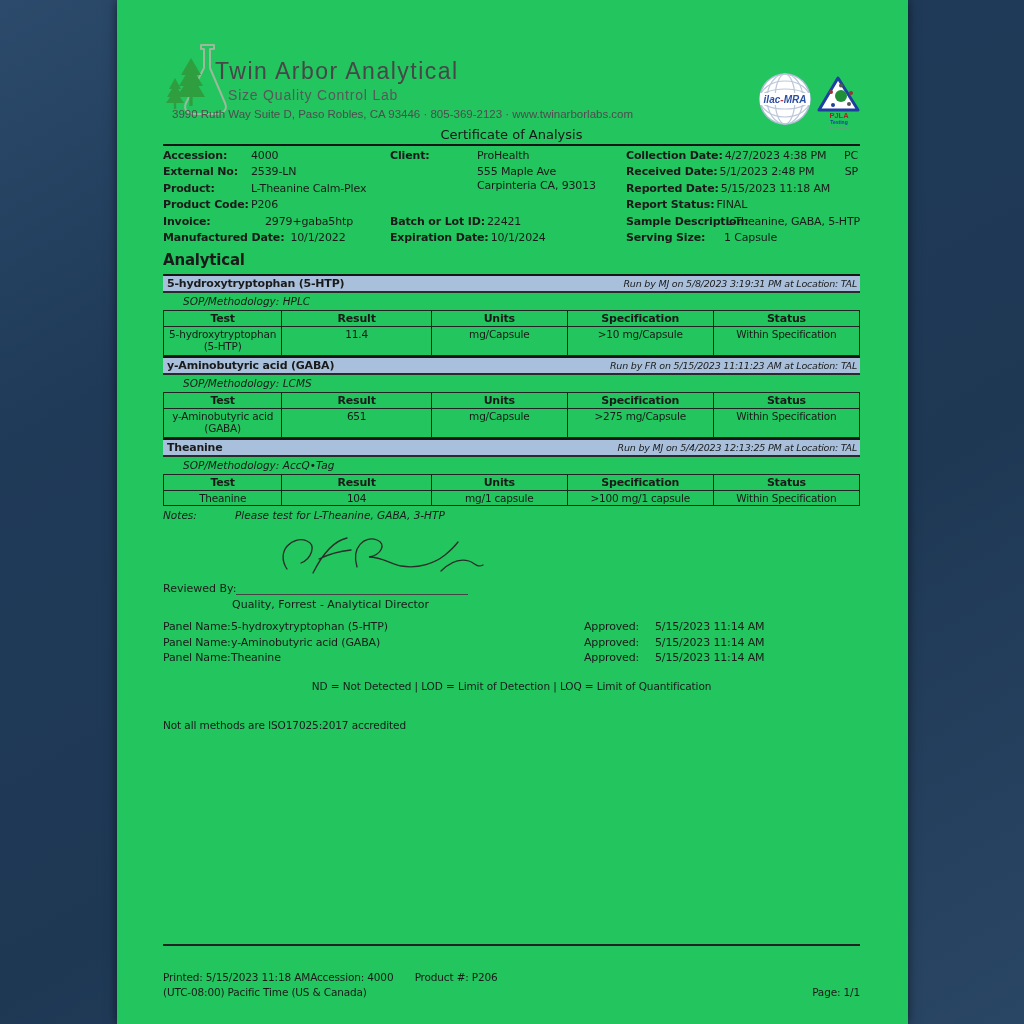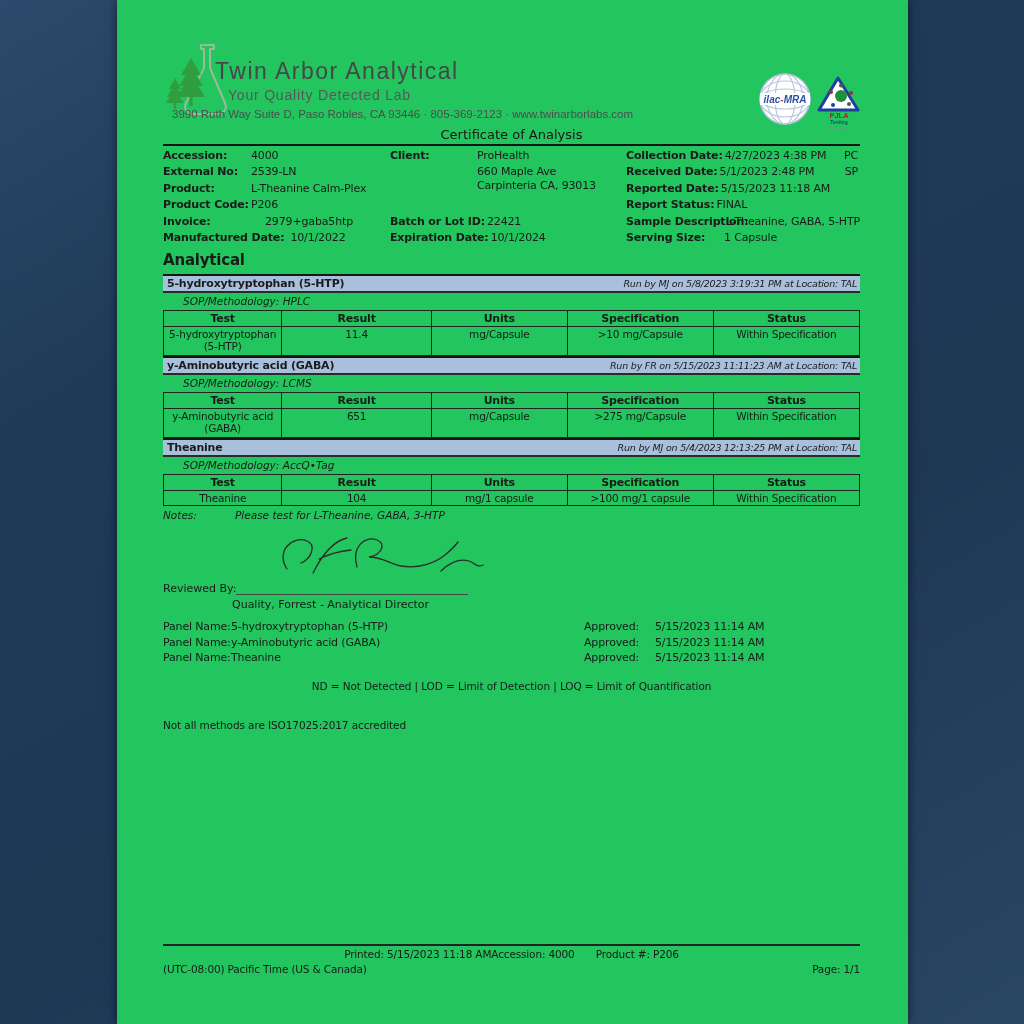--- a/index.html
+++ b/index.html
@@ -58,21 +58,21 @@
   .papprov span { position:absolute; white-space:nowrap; }
   .papprov .p1 { left:0; }
   .papprov .p2 { left:68px; }
   .papprov .p3 { left:421px; }
   .papprov .p4 { left:492px; }
   .pgroup { margin-top:9px; }
   .legend { text-align:center; font-size:10.5px; margin-top:13px; letter-spacing:-.1px; }
   .isonote { text-align:left; font-size:10.5px; margin-top:27px; letter-spacing:-.1px; }
   
   .footer { position:absolute; left:46px; top:944px; width:697px; border-top:2px solid #222; padding-top:2px; font-size:10.5px; letter-spacing:-.15px; }
-  .footer .frow { display:flex; justify-content:center; height:15px; }
+  .footer .frow { display:flex; justify-content:flex-start; height:15px;margin-top:23px; }
   .footer .fr-right span { margin-left:18px; }
   .footer .fr2 { display:flex; justify-content:space-between; height:15px;gap:9px; }
 </style>
 </head>
 <body>
 
 <div class="page">
 
   <svg class="logo-flask" width="80" height="80" viewBox="0 0 80 80">
     <path d="M36,5 L49,5 L49,9 L45,9 L45,28 L60,63 C63,70 58,74 50,74 L31,74 C23,74 18,70 21,63 L39,28 L39,9 L36,9 Z" fill="none" stroke="#9db89b" stroke-width="2" stroke-linejoin="round"></path>
@@ -81,21 +81,21 @@
       <polygon points="26,26 14,46 38,46"></polygon>
       <polygon points="26,34 12,57 40,57"></polygon>
       <rect x="24.4" y="57" width="3.2" height="9"></rect>
       <polygon points="10,38 4,49 16,49"></polygon>
       <polygon points="10,44 2,57 18,57"></polygon>
       <polygon points="10,50 1,63 19,63"></polygon>
       <rect x="8.8" y="63" width="2.4" height="6"></rect>
     </g>
   </svg>
   <div class="brand-name">Twin Arbor Analytical</div>
-  <div class="brand-tagline">Your Quality Detected Lab</div>
+  <div class="brand-tagline">Size Quality Control Lab</div>
   <div class="brand-address">3990 Ruth Way Suite D, Paso Robles, CA 93446  ·  805-369-2123  ·  www.twinarborlabs.com</div>
 
   <svg class="hdr-logo-ilac" width="54" height="54" viewBox="0 0 54 54">
     <circle cx="27" cy="27" r="25" fill="#ffffff" stroke="#aebfd4" stroke-width="1.5"></circle>
     <ellipse cx="27" cy="27" rx="10" ry="25" fill="none" stroke="#bcc8da" stroke-width="1.2"></ellipse>
     <ellipse cx="27" cy="27" rx="18" ry="25" fill="none" stroke="#bcc8da" stroke-width="1.2"></ellipse>
     <ellipse cx="27" cy="27" rx="25" ry="10" fill="none" stroke="#bcc8da" stroke-width="1.2"></ellipse>
     <ellipse cx="27" cy="27" rx="25" ry="18" fill="none" stroke="#bcc8da" stroke-width="1.2"></ellipse>
     <rect x="2" y="21" width="50" height="12" fill="#ffffff"></rect>
     <text x="27" y="30.5" text-anchor="middle" font-family="Liberation Sans,sans-serif" font-size="10" font-weight="bold" font-style="italic" fill="#2b4ea3">ilac<tspan fill="#c33">-</tspan>MRA</text>
@@ -143,21 +143,21 @@
           <span class="val">10/1/2022</span>
         </div>
     </div>
     <div class="info-col c2">
       <div class="irow">
           <span class="lbl">Client:</span>
           <span class="val">ProHealth</span>
         </div>
       <div class="irow">
           <span class="lbl"></span>
-          <span class="val">660 Maple Ave</span>
+          <span class="val">555 Maple Ave</span>
         </div>
       <div class="irow" style="margin-top:-3px">
           <span class="lbl"></span>
           <span class="val">Carpinteria CA, 93013</span>
         </div>
       <div class="irow" style="margin-top:3px">
           <span class="lbl"></span>
           <span class="val"></span>
         </div>
       <div class="irow">

